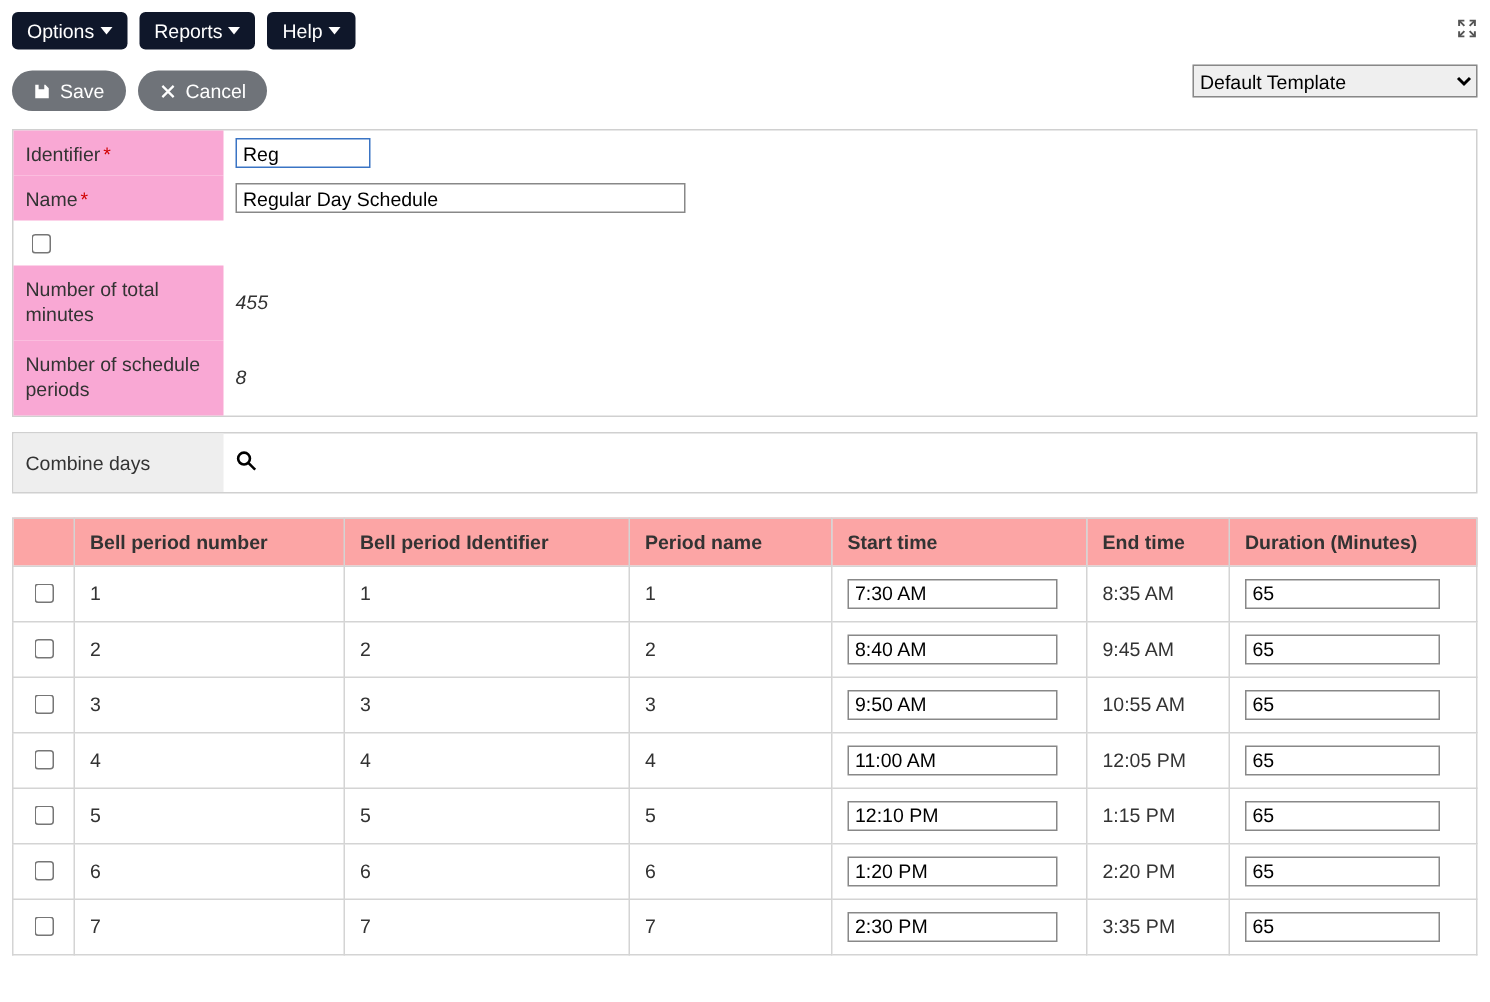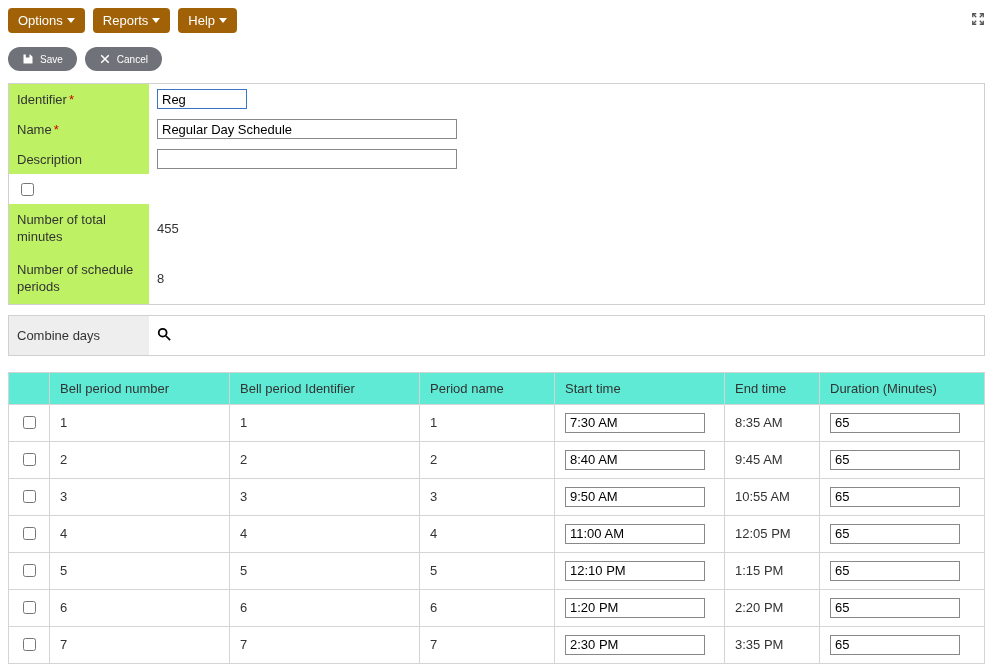--- a/index.html
+++ b/index.html
@@ -13,21 +13,21 @@
     width: 993px;
   }
   .topbar {
     display: flex;
     align-items: center;
     gap: 8px;
     padding: 0 0 10px 0;
     position: relative;
   }
   .menu-btn {
-    background: #a16207;
+    background: #0f172a;
     color: #fff;
     border: none;
     border-radius: 4px;
     padding: 5px 10px;
     font-size: 13px;
     cursor: pointer;
     display: inline-flex;
     align-items: center;
     gap: 4px;
   }
@@ -53,21 +53,21 @@
     gap: 8px;
     padding: 4px 0 12px 0;
     position: relative;
   }
   .pill-btn {
     background: #6f7379;
     color: #fff;
     border: none;
     border-radius: 14px;
     padding: 6px 14px;
-    font-size: 10px;
+    font-size: 13px;
     cursor: pointer;
     display: inline-flex;
     align-items: center;
     gap: 6px;
   }
   .pill-btn svg { width: 12px; height: 12px; fill: #fff; }
   .template-select {
     position: absolute;
     right: 0;
     top: 0;
@@ -80,21 +80,21 @@
     border: 1px solid #d0d0d0;
     margin-bottom: 10px;
   }
   .form-row {
     display: flex;
     align-items: center;
     min-height: 30px;
   }
   .form-label {
     width: 140px;
-    background: #bef264;
+    background: #f9a8d4;
     padding: 6px 8px;
     font-size: 13px;
     color: #333;
     align-self: stretch;
     display: flex;
     align-items: center;
   }
   .form-label.tall { padding: 8px 8px; line-height: 1.3; }
   .req { color: #d00000; margin-left: 2px; }
   .form-ctrl {
@@ -104,21 +104,21 @@
     align-items: center;
   }
   .txt {
     border: 1px solid #888;
     height: 20px;
     padding: 0 4px;
     font-size: 13px;
   }
   .txt.short { width: 90px; border: 1px solid #3a74c4; outline: none; }
   .txt.mid { width: 300px; }
-  .static-val { font-size: 13px; }
+  .static-val { font-size: 13px; font-style: italic; }
   .combine-panel {
     border: 1px solid #d0d0d0;
     margin-bottom: 16px;
     display: flex;
     align-items: stretch;
   }
   .combine-label {
     width: 140px;
     background: #eeeeee;
     padding: 12px 8px;
@@ -138,22 +138,22 @@
   }
   table.grid th, table.grid td {
     border: 1px solid #d4d4d4;
     padding: 8px 10px;
     text-align: left;
     font-size: 13px;
     font-weight: normal;
     vertical-align: middle;
   }
   table.grid th {
-    background: #5eead4;
-    font-weight: normal;
+    background: #fca5a5;
+    font-weight: bold;
     color: #333;
   }
   .col-chk { width: 38px; text-align: center; }
   .col-bpn { width: 180px; }
   .col-bpi { width: 190px; }
   .col-pn  { width: 135px; }
   .col-st  { width: 170px; }
   .col-et  { width: 95px; }
   .col-du  { }
   .cell-input {
@@ -196,45 +196,42 @@
         <path d="M2 2h9l3 3v9H2V2zm3 0v4h5V2H5zm-1 7h8v5H4V9z"></path>
       </svg>
     <span>Save</span>
   </button>
   <button class="pill-btn">
     <svg viewBox="0 0 16 16">
         <path d="M3 3l10 10M13 3L3 13" stroke="#fff" stroke-width="2"></path>
       </svg>
     <span>Cancel</span>
   </button>
+  <select class="template-select">
+    <option>Default Template</option>
+  </select>
 </div>
 
 <div class="form-panel">
   <div class="form-row">
     <div class="form-label">
       <span>Identifier</span>
         <span class="req">*</span>
     </div>
     <div class="form-ctrl">
       <input class="txt short" type="text" value="Reg" style="">
     </div>
   </div>
   <div class="form-row">
     <div class="form-label">
       <span>Name</span>
         <span class="req">*</span>
     </div>
     <div class="form-ctrl">
       <input class="txt mid" type="text" value="Regular Day Schedule" style="">
-    </div>
-  </div>
-  <div class="form-row">
-    <div class="form-label">Description</div>
-    <div class="form-ctrl">
-      <input class="txt mid" type="text" value="" style="">
     </div>
   </div>
   <div class="form-row">
     <div class="form-ctrl">
       <input type="checkbox" style="">
     </div>
   </div>
   <div class="form-row">
     <div class="form-label tall">Number of total minutes</div>
     <div class="form-ctrl">

